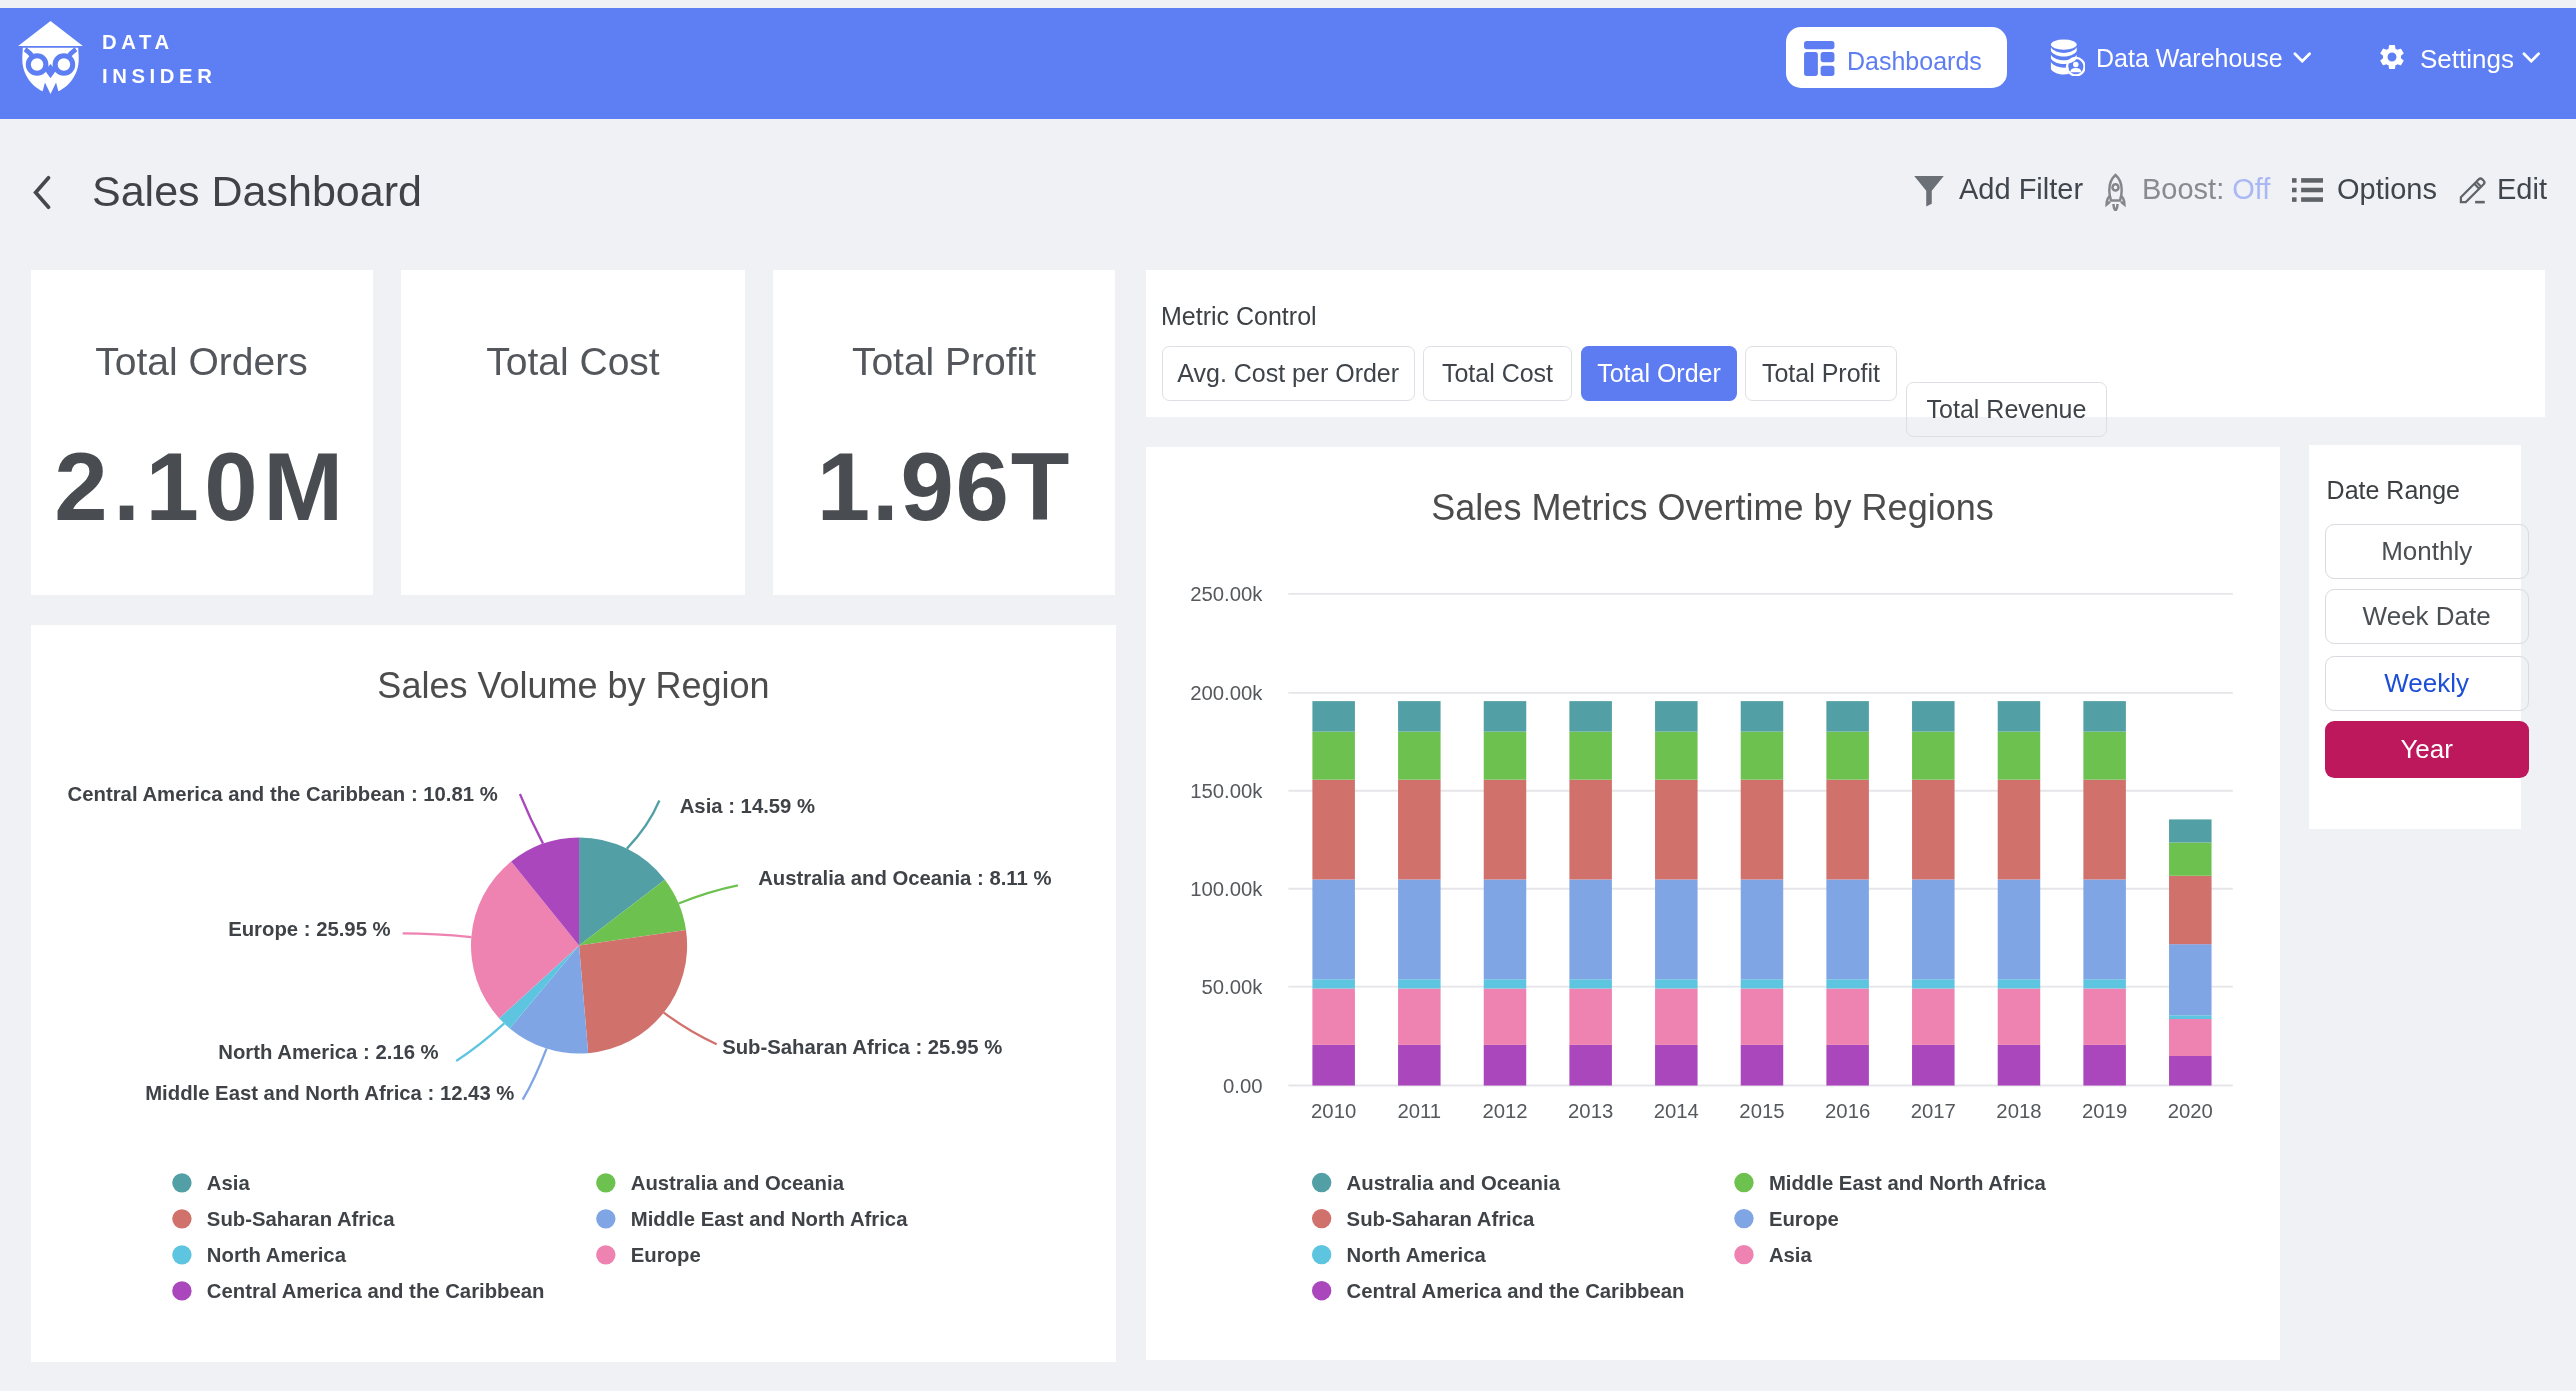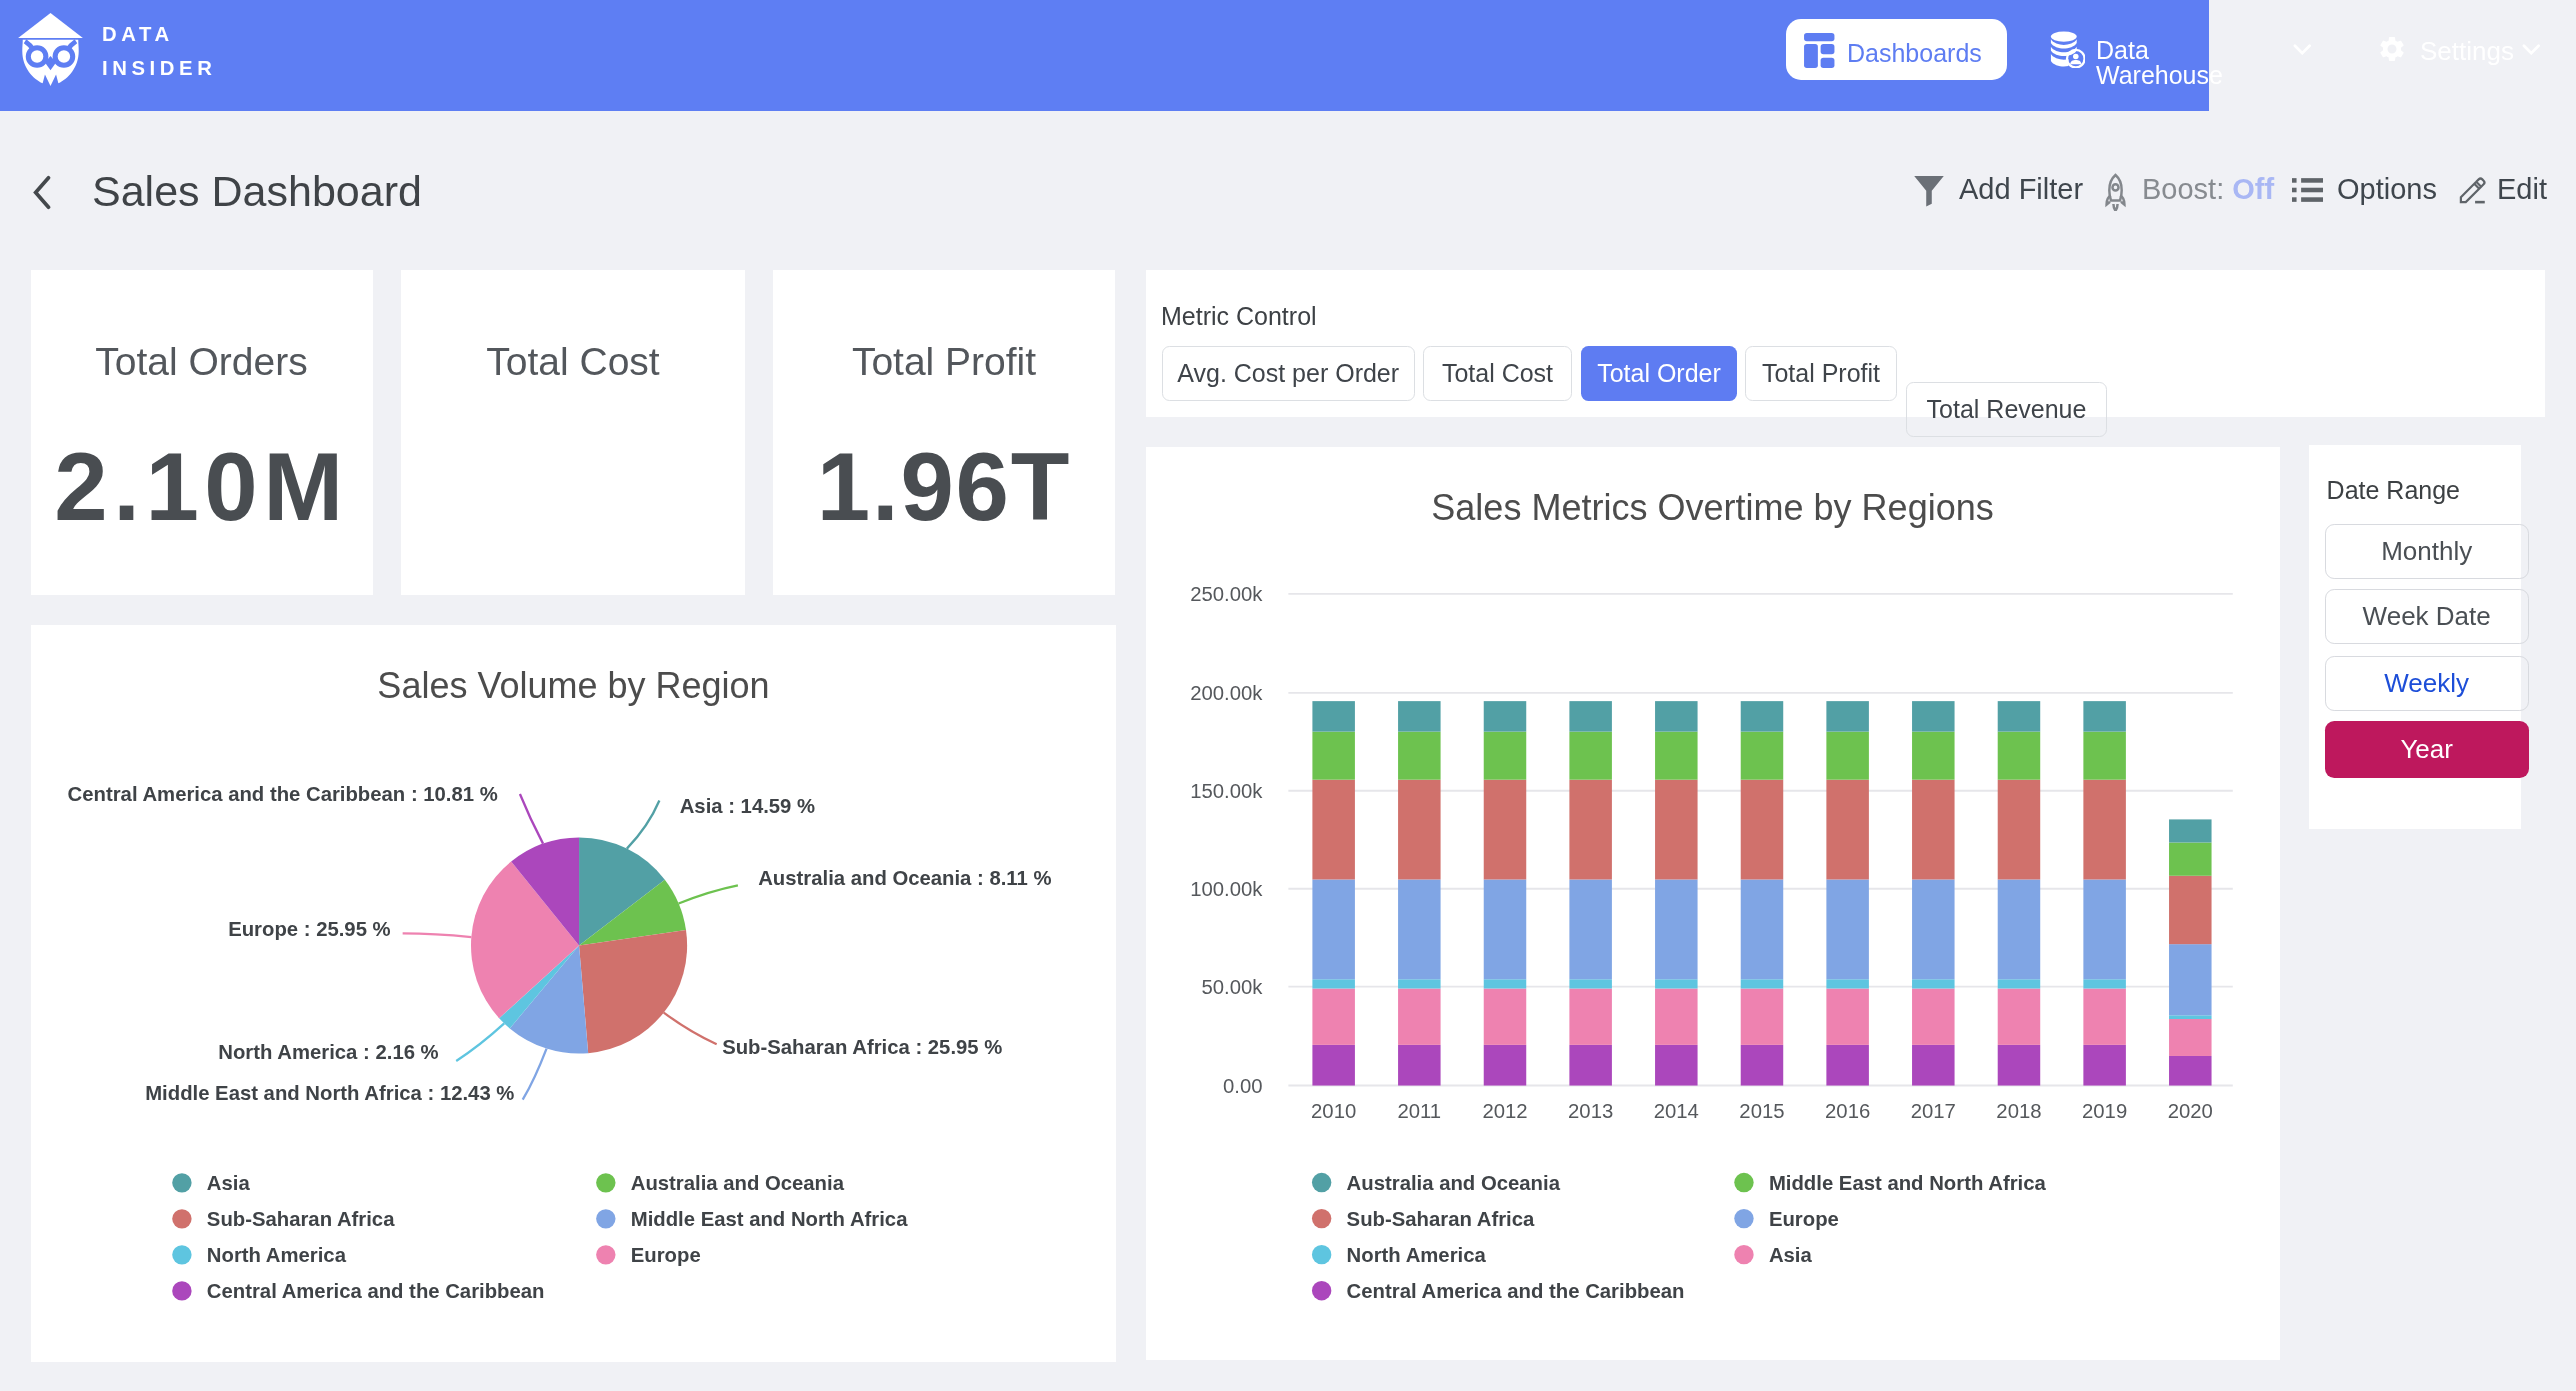--- a/index.html
+++ b/index.html
@@ -4,21 +4,21 @@
 <style>
 * { margin:0; padding:0; box-sizing:border-box; }
 html,body { width:2576px; height:1391px; }
 body { font-family:"Liberation Sans", sans-serif; background:#f0f1f5; position:relative; overflow:hidden; }
 .card { position:absolute; background:#fff; }
 .abs { position:absolute; }
 </style>
 </head>
 <body>
 
-<div class="abs" style="left:0;top:0;width:2209px;height:111px;background:#5e7ef3;">
+<div class="abs" style="left:0;top:8px;width:2576px;height:111px;background:#5e7ef3;">
 
   <svg class="abs" style="left:16.6px;top:13px;" width="67" height="74" viewBox="0 0 72 80">
     <path d="M36 0 L71 27 L1 27 Z" fill="#fff"></path>
     <path d="M6 29 L66 29 C66 33 66.5 36 66.5 41 C66.5 59 55 71 44.5 76 L42 66.5 L36 79 L30 66.5 L27.5 76 C17 71 5.5 59 5.5 41 C5.5 36 6 33 6 29 Z" fill="#fff"></path>
     <g fill="none" stroke="#5e7ef3">
       <circle cx="21.5" cy="47" r="9.5" stroke-width="5.5"></circle>
       <circle cx="50.5" cy="47" r="9.5" stroke-width="5.5"></circle>
       <path d="M8.5 30.5 C13 33.5 15.5 36.5 17.5 40" stroke-width="5"></path>
       <path d="M63.5 30.5 C59 33.5 56.5 36.5 54.5 40" stroke-width="5"></path>
     </g>
@@ -71,21 +71,21 @@
 
 <svg class="abs" style="left:2099px;top:172px;" width="33" height="39" viewBox="0 0 24 28">
   <g fill="none" stroke="#83878c" stroke-width="1.8">
     <path d="M12 2 C15.5 5 16.5 9.5 16.5 13 C16.5 16 16 18.5 15.3 20.5 L8.7 20.5 C8 18.5 7.5 16 7.5 13 C7.5 9.5 8.5 5 12 2 Z"></path>
     <circle cx="12" cy="11" r="2.2"></circle>
     <path d="M8.6 17 C6.5 18 5.5 20.5 5.5 23.5 L8 21.5"></path>
     <path d="M15.4 17 C17.5 18 18.5 20.5 18.5 23.5 L16 21.5"></path>
     <path d="M10.5 23 C10.5 25 11 26.5 12 28 C13 26.5 13.5 25 13.5 23"></path>
   </g>
 </svg>
-<div class="abs" style="left:2142px;top:175px;font-size:29px;color:#878b90;line-height:1;">Boost: <span style="color:#a9b7f4;font-weight:bold;">Off</span></div>
+<div class="abs" style="left:2142px;top:175px;font-size:29px;color:#878b90;line-height:1;">Boost: <span style="color:#a9b7f4;font-weight:normal;">Off</span></div>
 
 <svg class="abs" style="left:2292px;top:178px;" width="31" height="24" viewBox="0 0 34 26">
   <g fill="#5f6469">
     <rect x="0" y="0" width="5" height="5"></rect>
       <rect x="10" y="0" width="24" height="5"></rect>
     <rect x="0" y="10.5" width="5" height="5"></rect>
       <rect x="10" y="10.5" width="24" height="5"></rect>
     <rect x="0" y="21" width="5" height="5"></rect>
       <rect x="10" y="21" width="24" height="5"></rect>
   </g>

